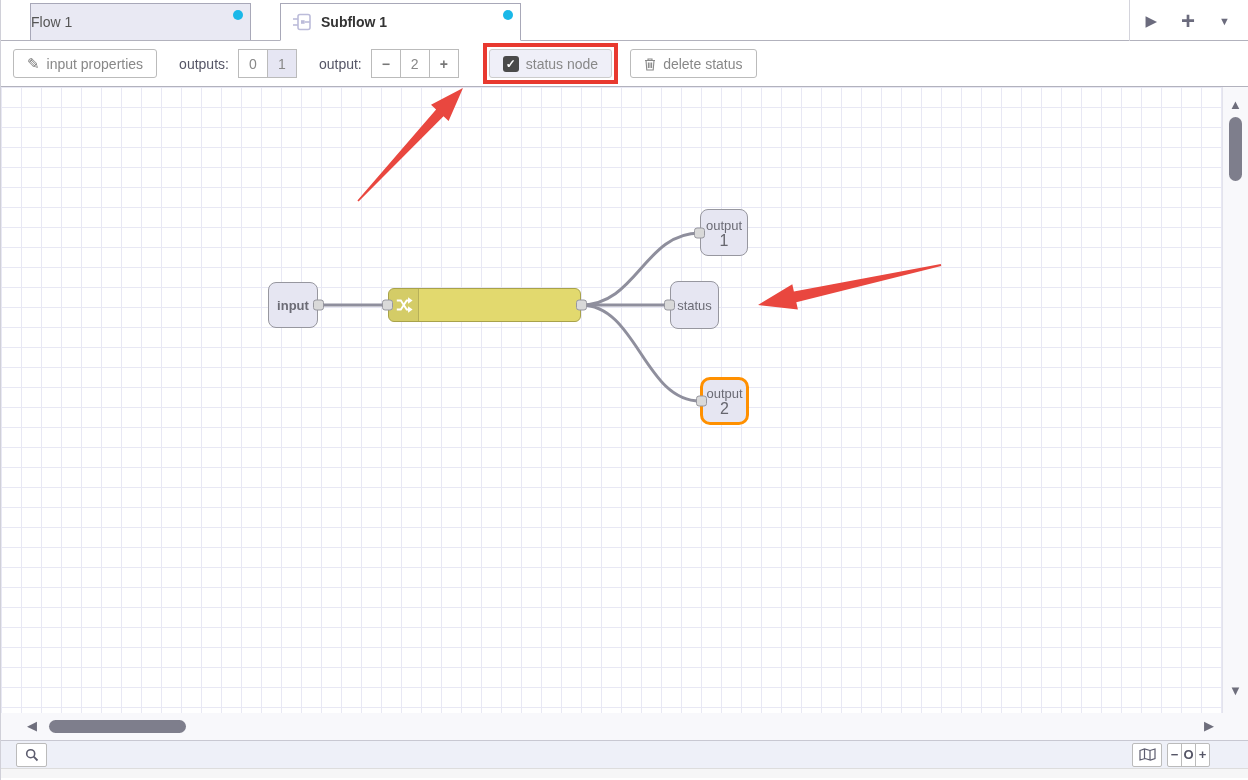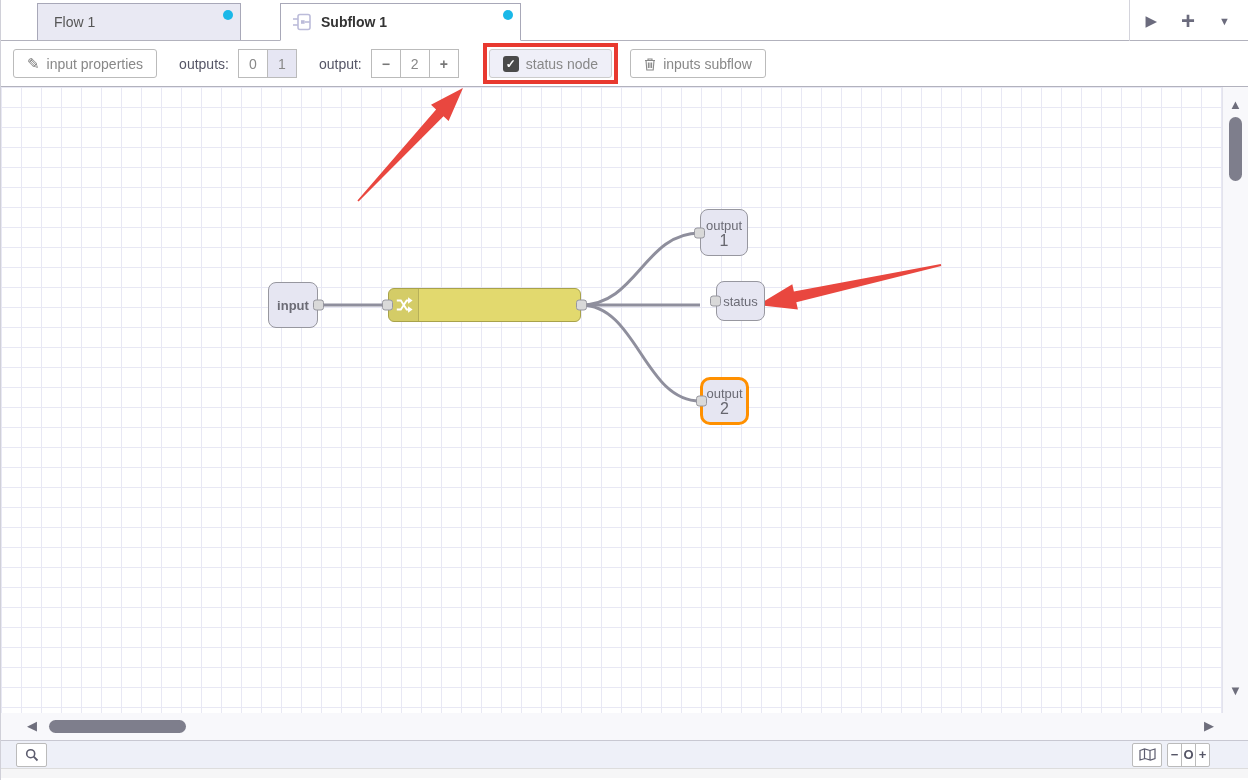--- a/index.html
+++ b/index.html
@@ -3,21 +3,21 @@
 <meta charset="utf-8">
 <style>
   * { margin:0; padding:0; box-sizing:border-box; }
   html,body { width:1248px; height:780px; }
   body { font-family:"Liberation Sans", sans-serif; background:#fff; overflow:hidden; }
   .window { position:relative; width:1248px; height:780px; background:#fff; border-left:1px solid #d0d0d8; }
 
   
   .tabbar { position:relative; height:41px; background:#fff; border-bottom:1px solid #b2b2bd; }
   .tab { position:absolute; bottom:0; height:37px; display:flex; align-items:center; font-size:14px; }
-  .tab-flow { left:36px; width:204px; background:#e9e9f3; border:1px solid #a8a8b8; border-bottom:none; color:#555; padding-left:16px; }
+  .tab-flow { left:29px; width:221px; background:#e9e9f3; border:1px solid #a8a8b8; border-bottom:none; color:#555; }
   .tab-subflow { left:279px; width:241px; bottom:-1px; height:38px; background:#fff; border:1px solid #a8a8b8; border-bottom:1px solid #fff; color:#333; font-weight:bold; padding-left:12px; z-index:2; }
   .tab-dot { position:absolute; top:6px; right:7px; width:10px; height:10px; border-radius:50%; background:#1ab8e8; }
   .subflow-glyph { width:20px; height:20px; margin-right:8px; }
   .tabbar-controls { position:absolute; right:0; top:0; height:41px; display:flex; align-items:center; gap:24px; border-left:1px solid #d4d4dc; padding:0 18px 0 16px; color:#6b6b7d; }
   .tc-play { font-size:15px; }
   .tc-plus { font-size:24px; font-weight:bold; line-height:1; }
   .tc-caret { font-size:11px; }
 
   
   .toolbar { position:relative; height:46px; background:#fff; border-bottom:1px solid #b2b2bd; display:flex; align-items:center; padding-left:12px; font-size:14px; }
@@ -121,21 +121,21 @@
     <span class="red-wrap">
       <button class="btn status-btn">
         <span class="checkbox">✓</span>
         <span>status node</span>
       </button>
     </span>
     <button class="btn delete-btn">
       <svg width="12" height="14" viewBox="0 0 12 14">
         <path d="M1 3.5 h10 M4 3.5 V2 h4 v1.5 M2 3.5 l0.8 9.5 h6.4 L10 3.5 M4.4 5.5 v5.5 M6 5.5 v5.5 M7.6 5.5 v5.5" stroke="#888" stroke-width="1.1" fill="none"></path>
       </svg>
-      <span>inputs subflow</span>
+      <span>delete status</span>
     </button>
   </div>
 
   <div class="main">
     <div class="canvas">
       <svg class="overlay" viewBox="0 0 1222 626">
 
         <path d="M317,218 H387" stroke="#8f8f9d" stroke-width="3" fill="none"></path>
         <path d="M580,218 C636,218 643,146 699,146" stroke="#8f8f9d" stroke-width="3" fill="none"></path>
         <path d="M580,218 H699" stroke="#8f8f9d" stroke-width="3" fill="none"></path>
@@ -162,21 +162,21 @@
         <span class="node-port port-left"></span>
         <span class="node-port port-right"></span>
       </div>
 
       <div class="node" style="left:699px; top:122px; width:48px; height:47px;">
         <span>output</span>
         <span class="num">1</span>
         <span class="node-port port-left"></span>
       </div>
 
-      <div class="node" style="left:715px; top:194px; width:49px; height:40px;align-items:center;">
+      <div class="node" style="left:669px; top:194px; width:49px; height:48px;align-items:center;">
         <span>status</span>
         <span class="node-port port-left"></span>
       </div>
 
       <div class="node node-selected" style="left:699px; top:290px; width:49px; height:48px;">
         <span>output</span>
         <span class="num">2</span>
         <span class="node-port port-left"></span>
       </div>
     </div>

